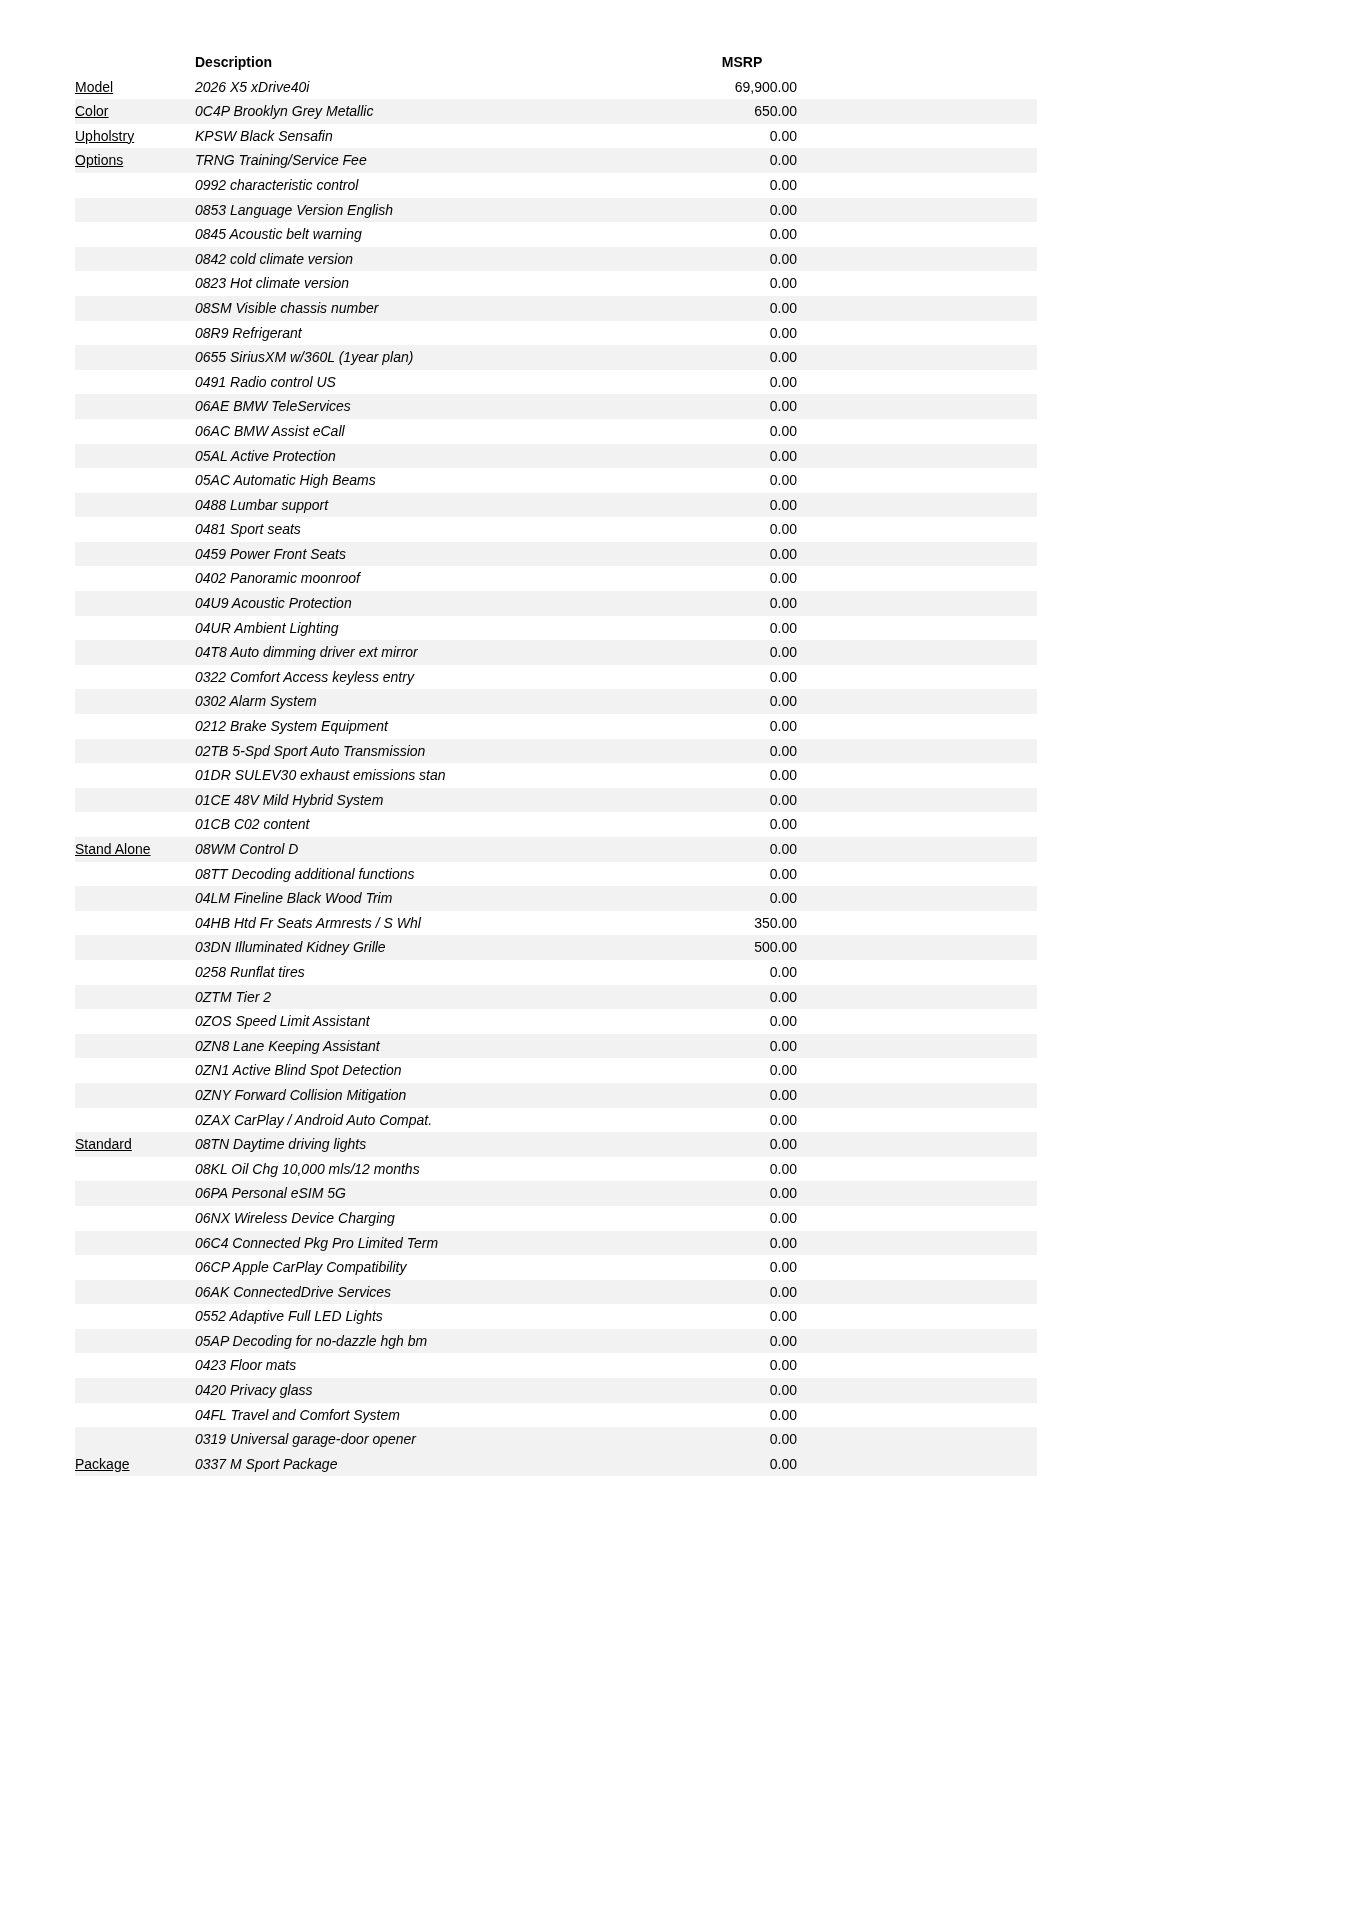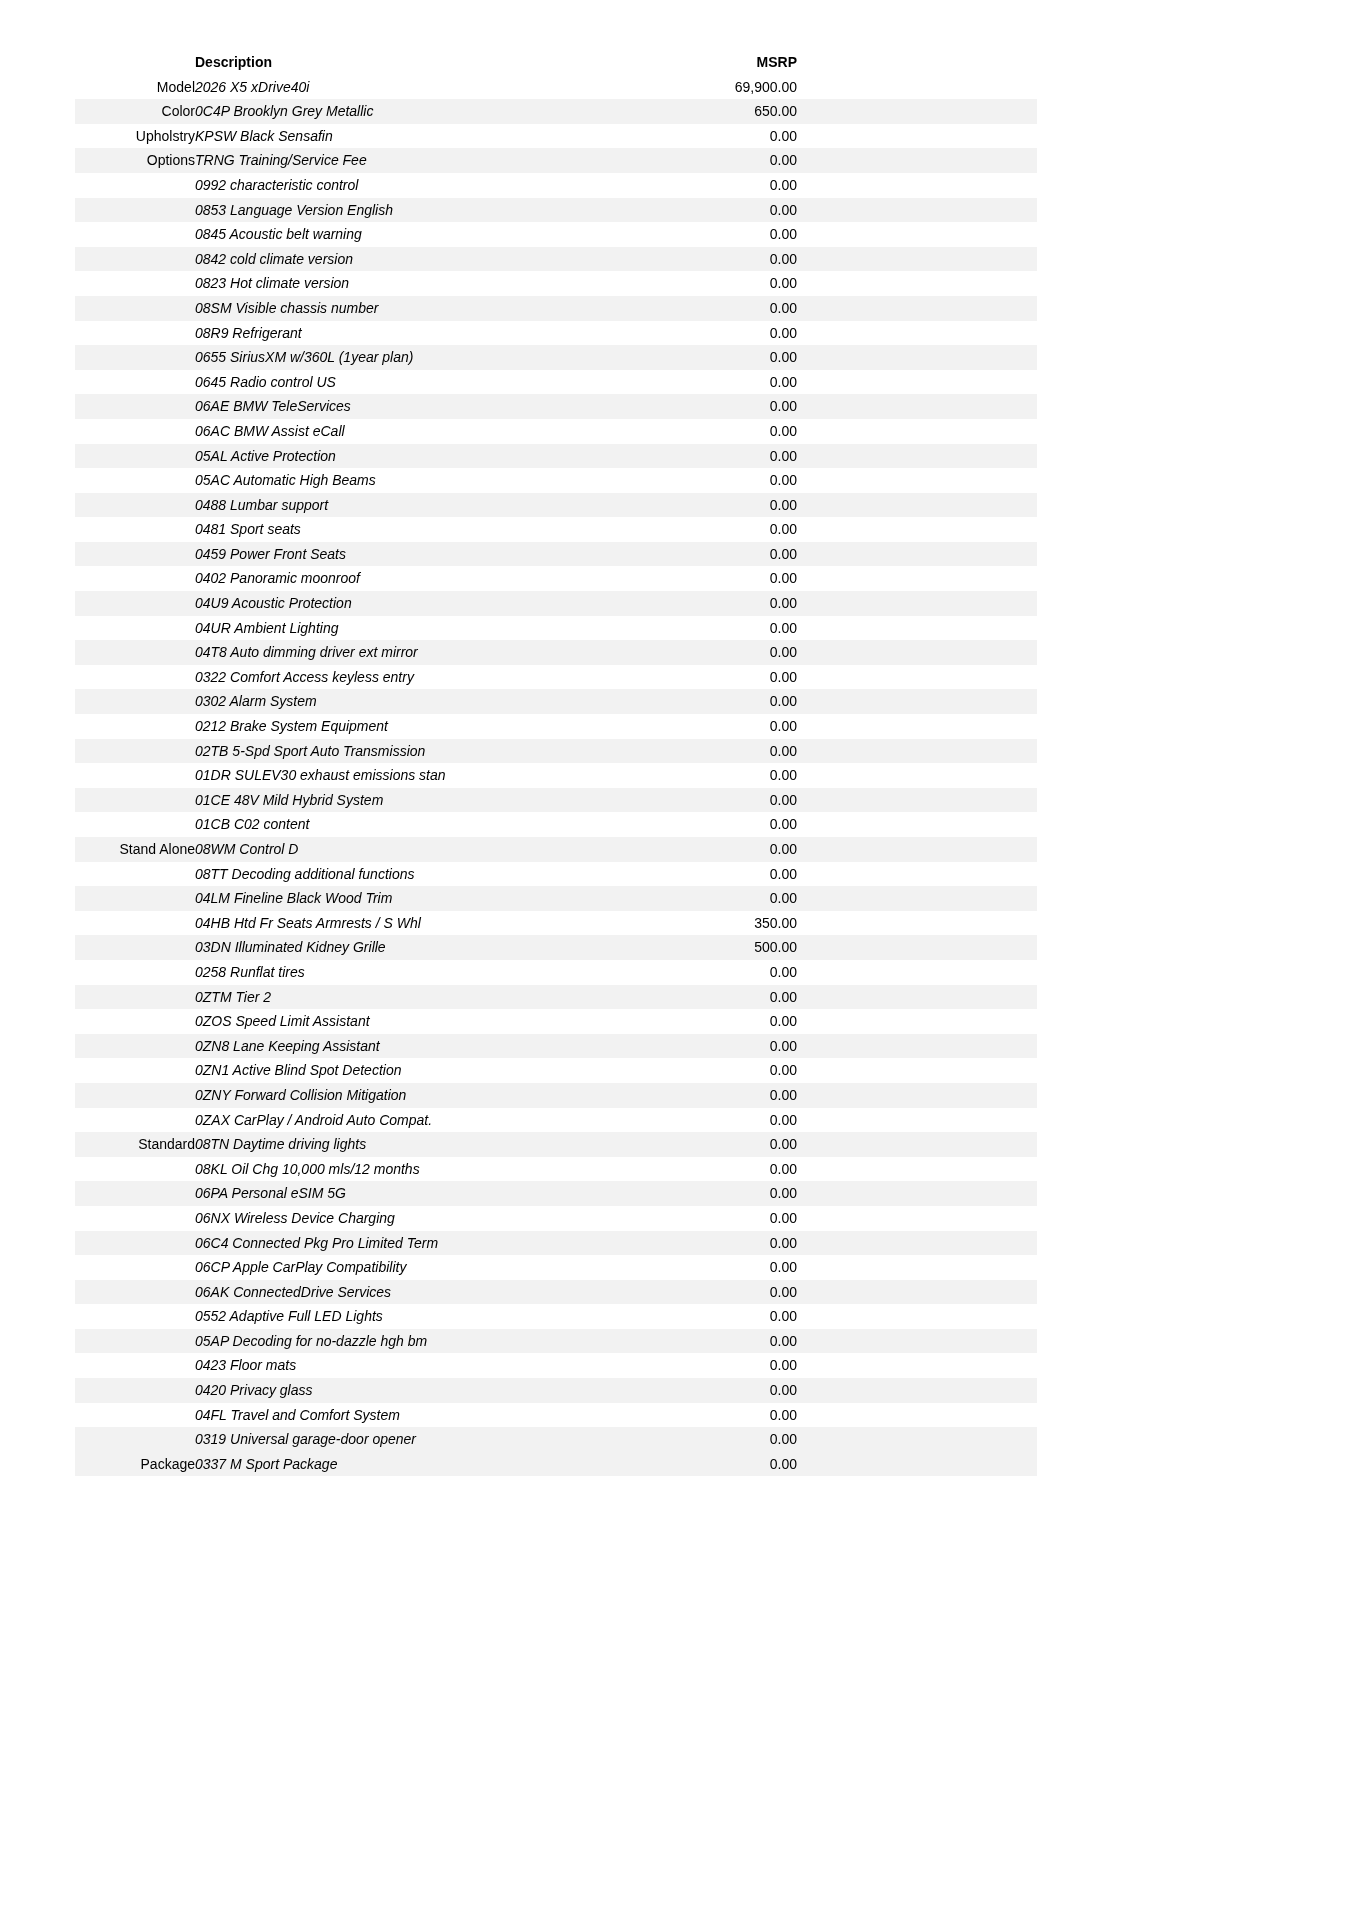--- a/index.html
+++ b/index.html
@@ -37,26 +37,26 @@
     line-height: 24.6px;
     vertical-align: middle;
     white-space: nowrap;
     overflow: hidden;
   }
   th.h-desc {
     text-align: left;
     font-weight: bold;
   }
   th.h-msrp {
-    text-align: right;
     font-weight: bold;
   }
   td.cell-category {
     padding-left: 8px;
-    text-align: right;
+    text-align: left;
+    text-decoration: underline;
   }
   td.cell-desc {
     text-align: left;
     font-style: italic;
   }
   td.cell-msrp {
     text-align: right;
   }
   tr.shaded td {
     background: #f2f2f2;
@@ -150,21 +150,21 @@
           <td></td>
         </tr>
         <tr class="shaded">
           <td class="cell-category"></td>
           <td class="cell-desc">0655 SiriusXM w/360L (1year plan)</td>
           <td class="cell-msrp">0.00</td>
           <td></td>
         </tr>
         <tr>
           <td class="cell-category"></td>
-          <td class="cell-desc">0645 Radio control US</td>
+          <td class="cell-desc">0491 Radio control US</td>
           <td class="cell-msrp">0.00</td>
           <td></td>
         </tr>
         <tr class="shaded">
           <td class="cell-category"></td>
           <td class="cell-desc">06AE BMW TeleServices</td>
           <td class="cell-msrp">0.00</td>
           <td></td>
         </tr>
         <tr>

